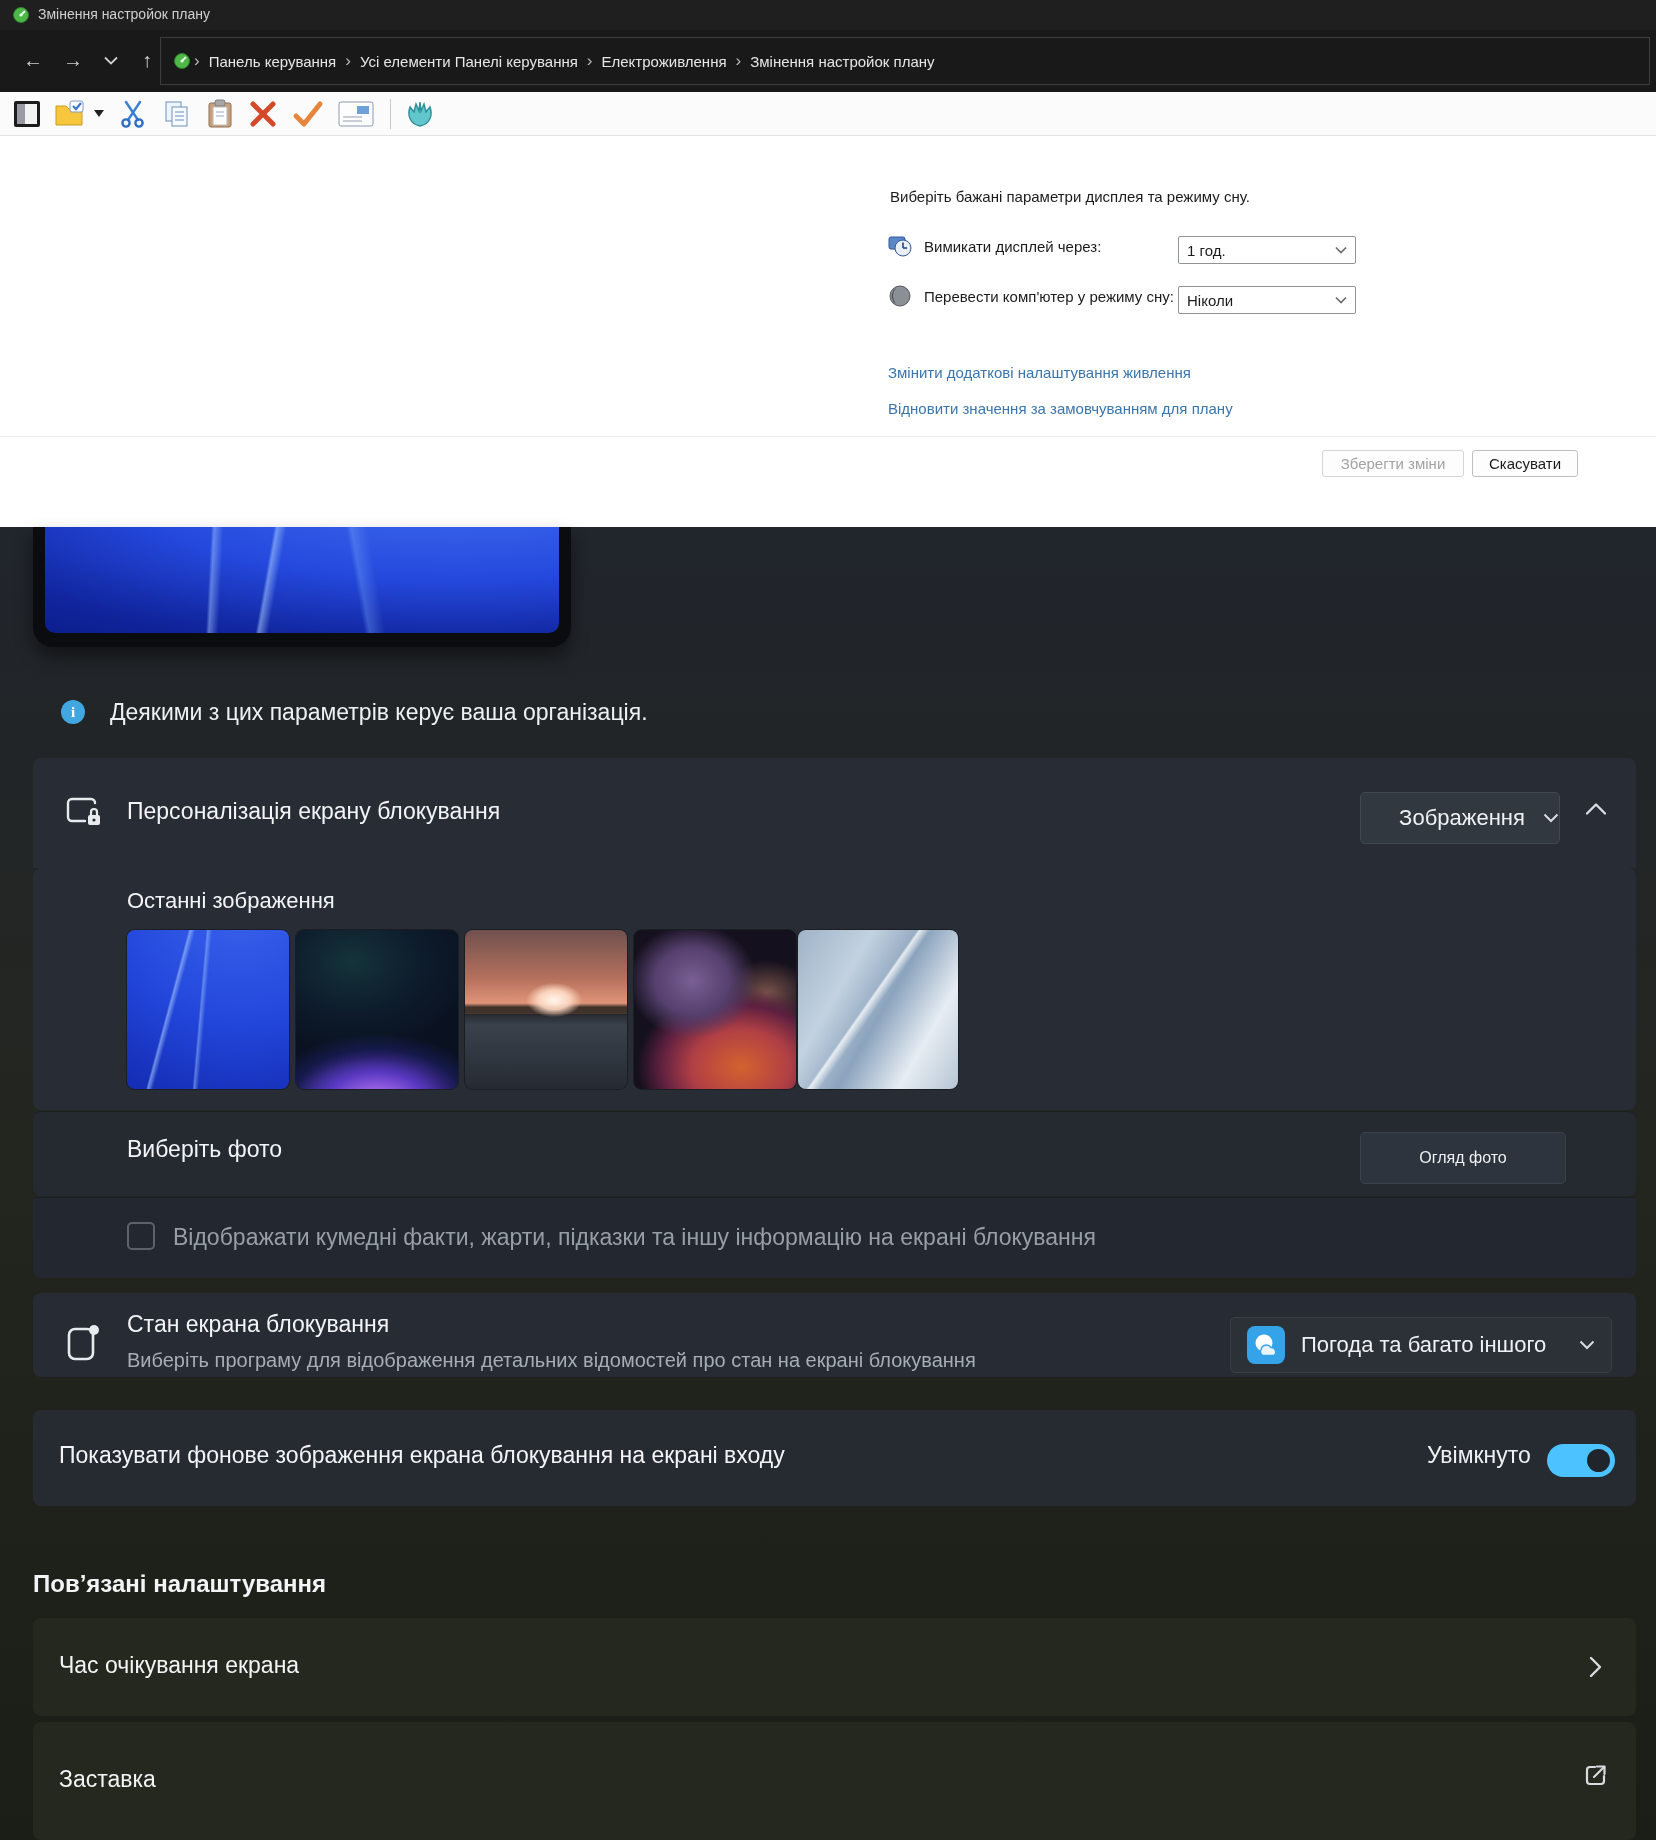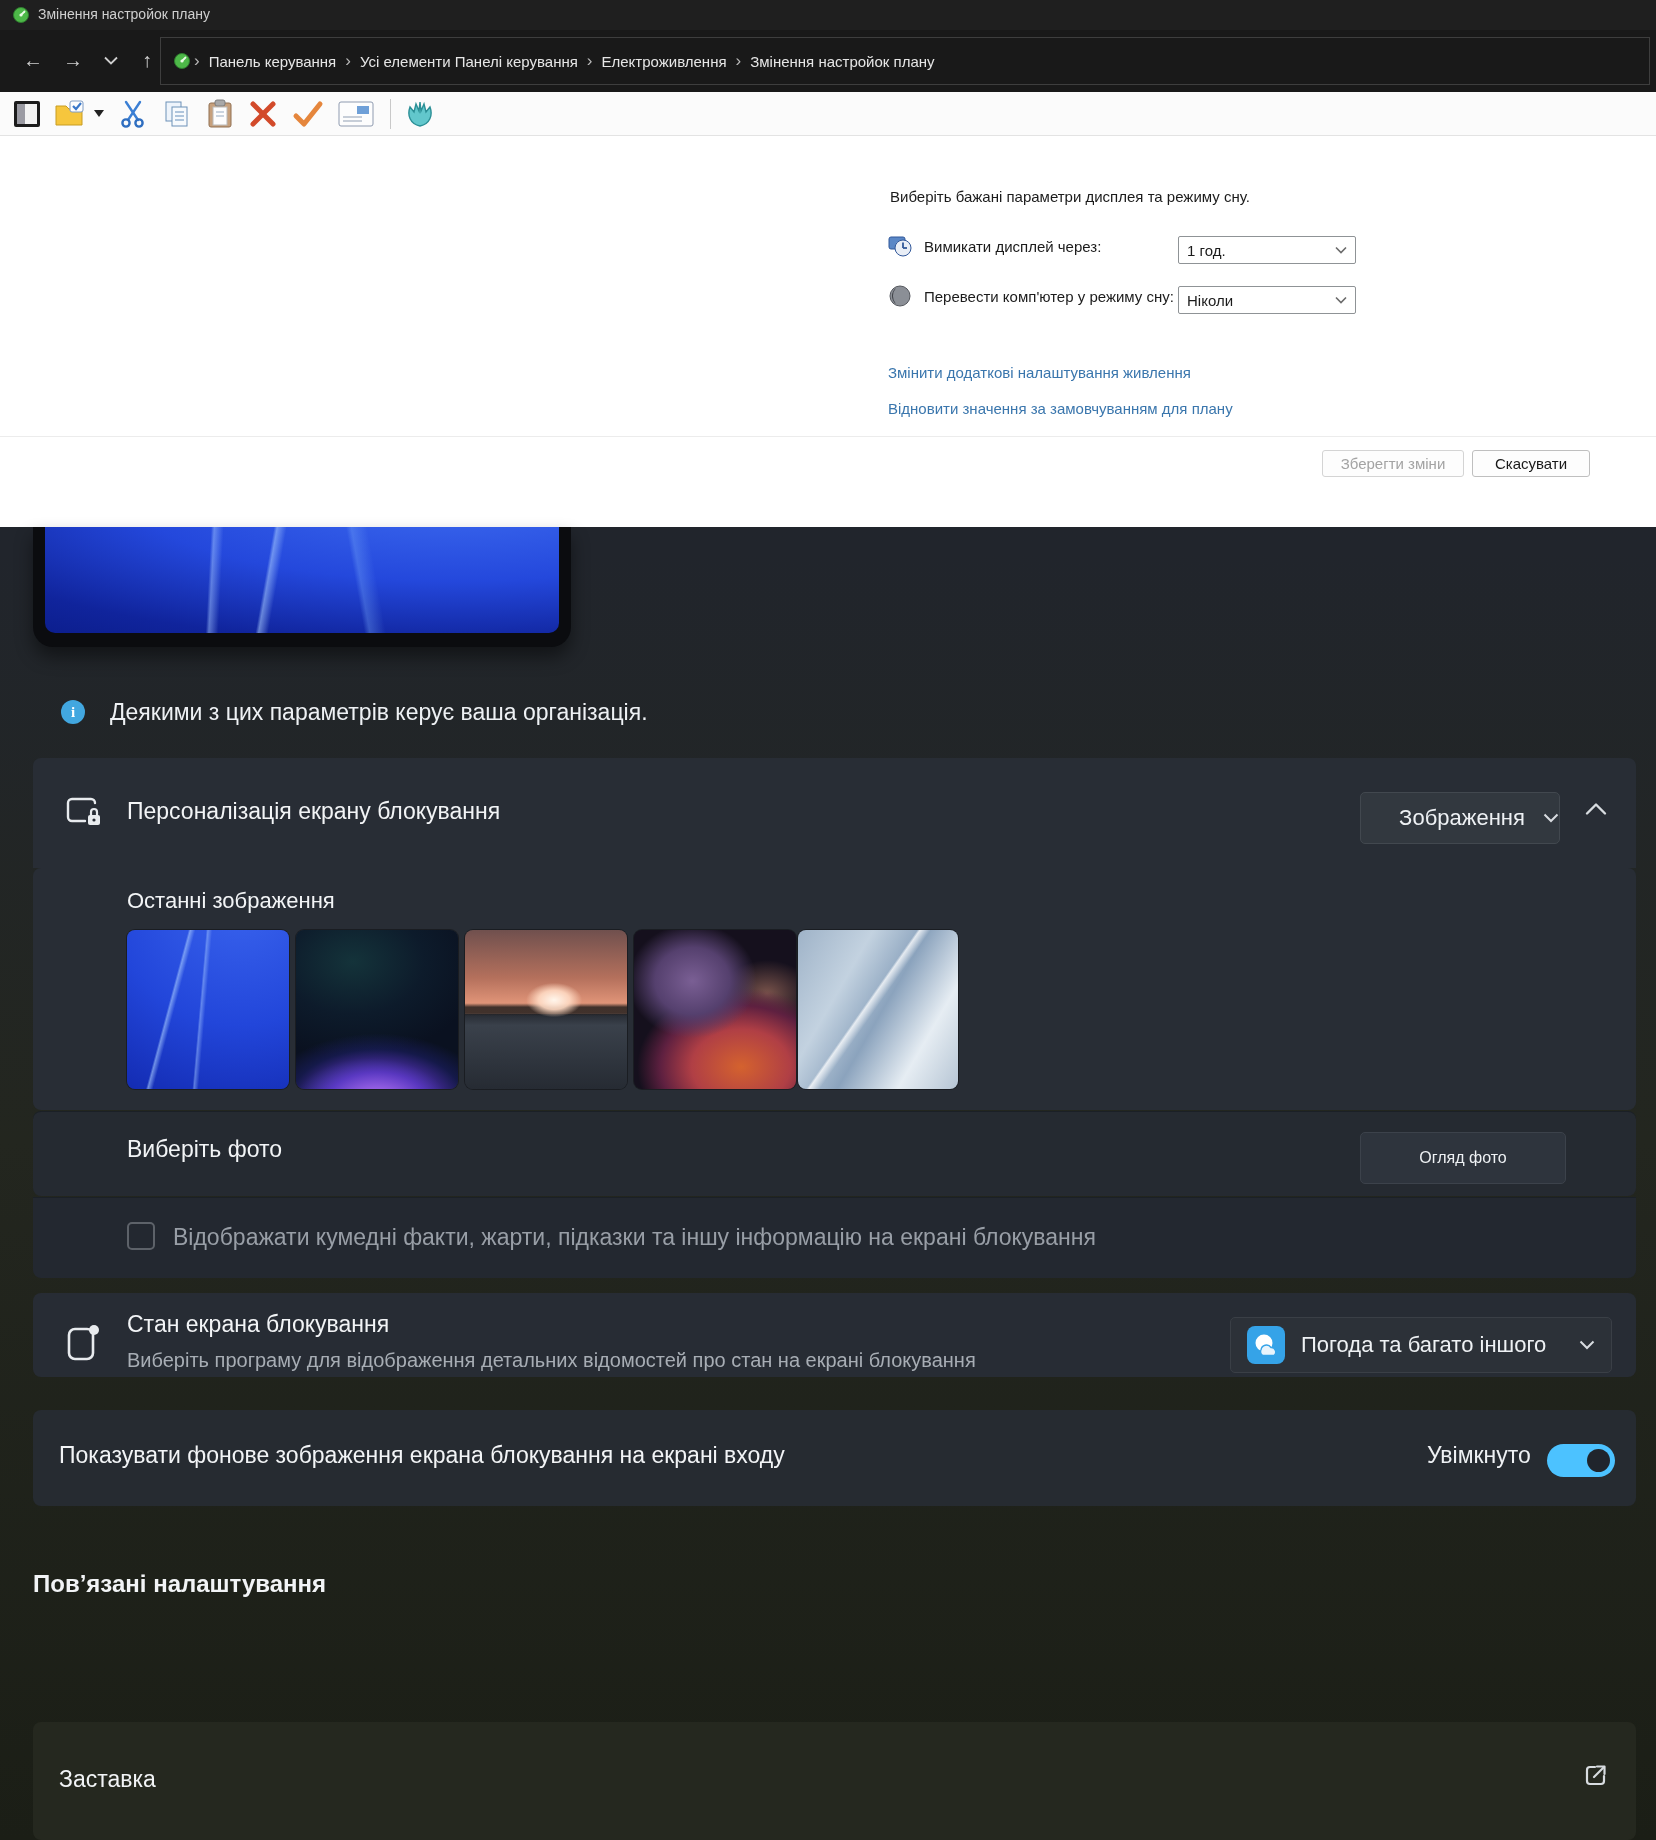--- a/index.html
+++ b/index.html
@@ -227,21 +227,21 @@
       <svg width="12" height="8" viewBox="0 0 12 8">
           <polyline points="1,1.5 6,6.5 11,1.5" fill="none" stroke="#6b6b6b" stroke-width="1.6"></polyline>
         </svg>
     </div>
 
     <a class="abs cp-link" style="left:888px;top:228px" href="#">Змінити додаткові налаштування живлення</a>
     <a class="abs cp-link" style="left:888px;top:264px" href="#">Відновити значення за замовчуванням для плану</a>
 
     <div class="abs" style="left:0;top:300px;width:1656px;height:1px;background:#ececec"></div>
     <div class="cp-btn" style="left:1322px;top:314px;width:142px;color:#a3a3a3">Зберегти зміни</div>
-    <div class="cp-btn" style="left:1472px;top:314px;width:118px;color:#1a1a1a;border-color:#bfbfbf">Скасувати</div>
+    <div class="cp-btn" style="left:1472px;top:314px;width:106px;color:#1a1a1a;border-color:#bfbfbf">Скасувати</div>
   </div>
 
   <div class="abs monitor">
     <div class="monitor-img"></div>
   </div>
 
   <div class="abs" style="left:61px;top:700px;width:24px;height:24px;border-radius:50%;background:#42a7e0;color:#fff;
        display:flex;align-items:center;justify-content:center;font-size:15px;font-weight:bold;font-family:'Liberation Serif',serif">i</div>
   <div class="abs inforow-text" style="left:110px;top:699px">Деякими з цих параметрів керує ваша організація.</div>
 
@@ -314,20 +314,28 @@
   <div class="card" style="top:1410px;height:96px;background:#262b31">
     <div class="abs rowtitle" style="left:26px;top:32px">Показувати фонове зображення екрана блокування на екрані входу</div>
     <div class="abs" style="left:1394px;top:32px;color:#eef1f4;font-size:23px">Увімкнуто</div>
     <div class="toggle" style="left:1514px;top:34px;background:#4cc2ff">
       <div class="knob"></div>
     </div>
   </div>
 
   <div class="abs" style="left:33px;top:1570px;color:#f2f4f6;font-size:24px;font-weight:bold">Пов’язані налаштування</div>
 
+  <div class="card relcard" style="top:1618px;height:98px">
+    <div class="abs rowtitle" style="left:26px;top:34px">Час очікування екрана</div>
+    <span class="abs" style="left:1556px;top:38px">
+      <svg width="13" height="22" viewBox="0 0 13 22">
+          <polyline points="2,2 11,11 2,20" fill="none" stroke="#d8dce0" stroke-width="2.4" stroke-linecap="round" stroke-linejoin="round"></polyline>
+        </svg>
+    </span>
+  </div>
 
   <div class="card relcard" style="top:1722px;height:118px">
     <div class="abs rowtitle" style="left:26px;top:44px">Заставка</div>
     <span class="abs" style="left:1550px;top:40px">
       <svg width="26" height="26" viewBox="0 0 26 26">
         <path d="M12 5 H7 a3 3 0 0 0 -3 3 v11 a3 3 0 0 0 3 3 h11 a3 3 0 0 0 3 -3 v-5" fill="none" stroke="#d8dce0" stroke-width="2.2" stroke-linecap="round"></path>
         <line x1="11" y1="15" x2="21" y2="5" stroke="#d8dce0" stroke-width="2.2" stroke-linecap="round"></line>
         <polyline points="14,4.5 21.5,4.5 21.5,12" fill="none" stroke="#d8dce0" stroke-width="2.2" stroke-linecap="round" stroke-linejoin="round"></polyline>
       </svg>
     </span>

